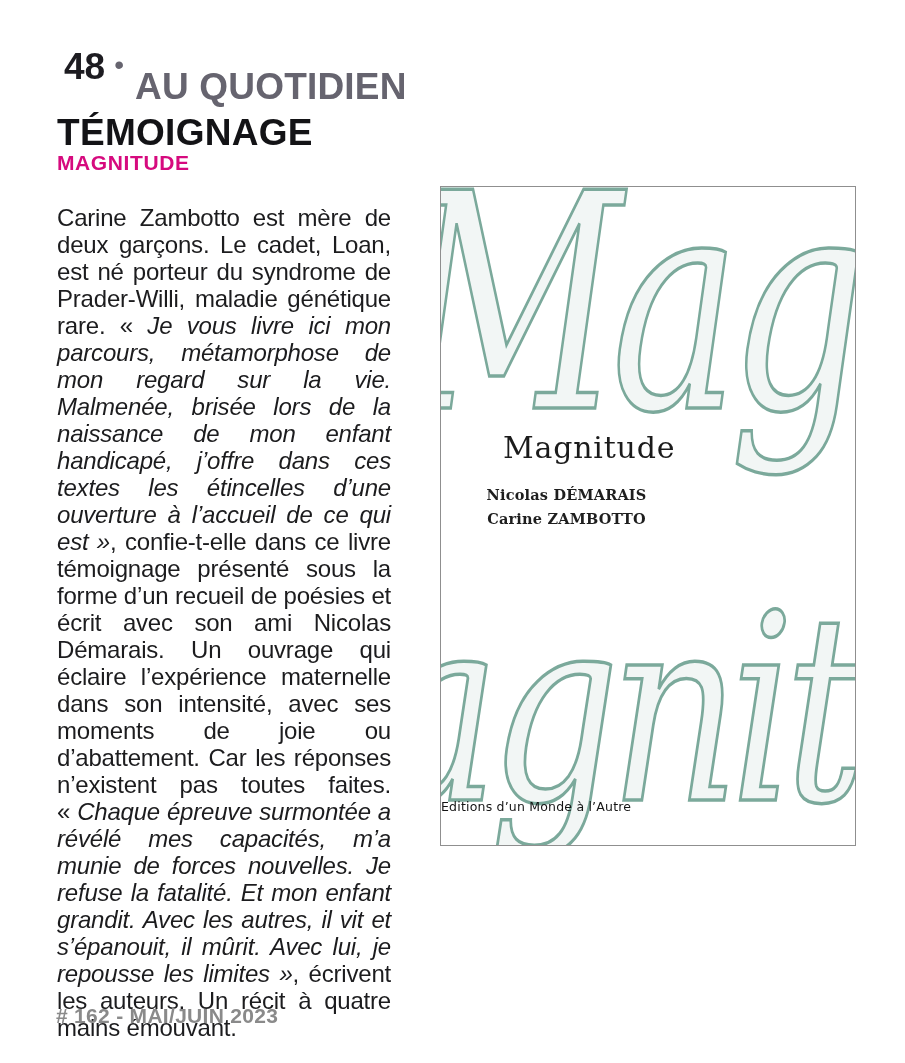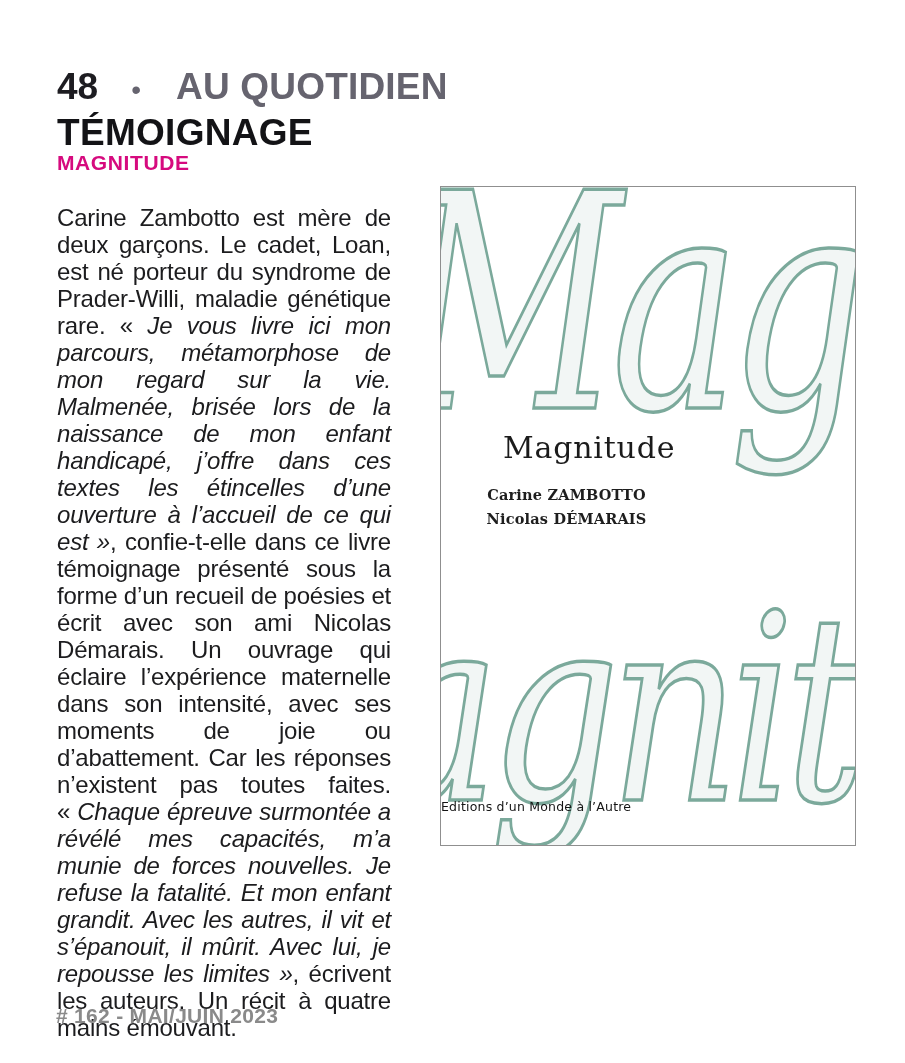--- a/index.html
+++ b/index.html
@@ -12,26 +12,25 @@
     position: relative;
     width: 905px;
     height: 1063px;
     background: #ffffff;
     overflow: hidden;
   }
 
   
   .page-header {
     position: absolute;
-    left: 57px;
+    left: 64px;
     top: 26px;
     display: flex;
-    align-items: flex-end;
+    align-items: center;
     white-space: nowrap;
-    gap: 24px;
   }
   .page-number {
     font-size: 37px;
     font-weight: 800;
     color: #1d1c21;
     letter-spacing: 0px;
   }
   .separator-dot {
     font-size: 28px;
     color: #66646f;
@@ -205,19 +204,19 @@
   <p class="article-body"><span>Carine Zambotto est mère de deux garçons. Le cadet, Loan, est né porteur du syndrome de Prader-Willi, maladie génétique rare. «&nbsp;</span><span class="it">Je vous livre ici mon parcours, métamorphose de mon regard sur la vie. Malmenée, brisée lors de la naissance de mon enfant handicapé, j’offre dans ces textes les étincelles d’une ouverture à l’accueil de ce qui est&nbsp;»</span><span>, confie-t-elle dans ce livre témoignage présenté sous la forme d’un recueil de poésies et écrit avec son ami Nicolas Démarais. Un ouvrage qui éclaire l’expérience maternelle dans son intensité, avec ses moments de joie ou d’abattement. Car les réponses n’existent pas toutes faites. «&nbsp;</span><span class="it">Chaque épreuve surmontée a révélé mes capacités, m’a munie de forces nouvelles. Je refuse la fatalité. Et mon enfant grandit. Avec les autres, il vit et s’épanouit, il mûrit. Avec lui, je repousse les limites&nbsp;»</span><span>, écrivent les auteurs. Un récit à quatre mains émouvant.</span></p>
 
 
   <div class="issue-footer"># 162 - MAI/JUIN 2023</div>
 
   <div class="book-cover">
     <div class="script script-top">Magn</div>
     <div class="script script-bottom">agnitu</div>
     <div class="cover-title">Magnitude</div>
     <div class="cover-authors">
+      <div>Nicolas DÉMARAIS</div>
       <div>Carine ZAMBOTTO</div>
-      <div>Nicolas DÉMARAIS</div>
     </div>
     <div class="cover-publisher">Editions d’un Monde à l’Autre</div>
   </div>
 
 </div>
 
 </body></html>

